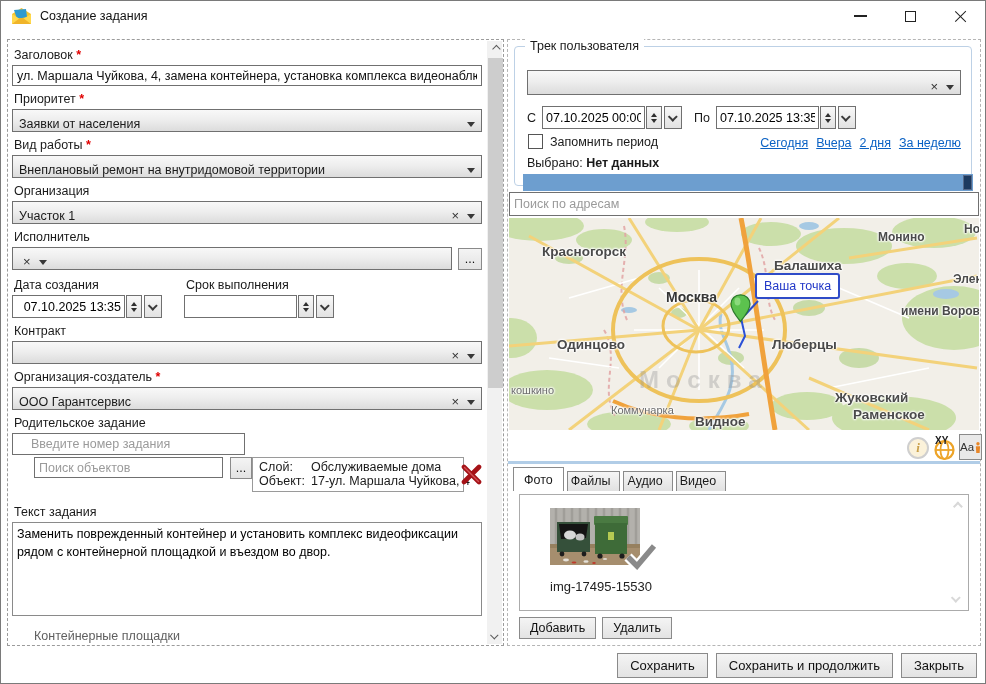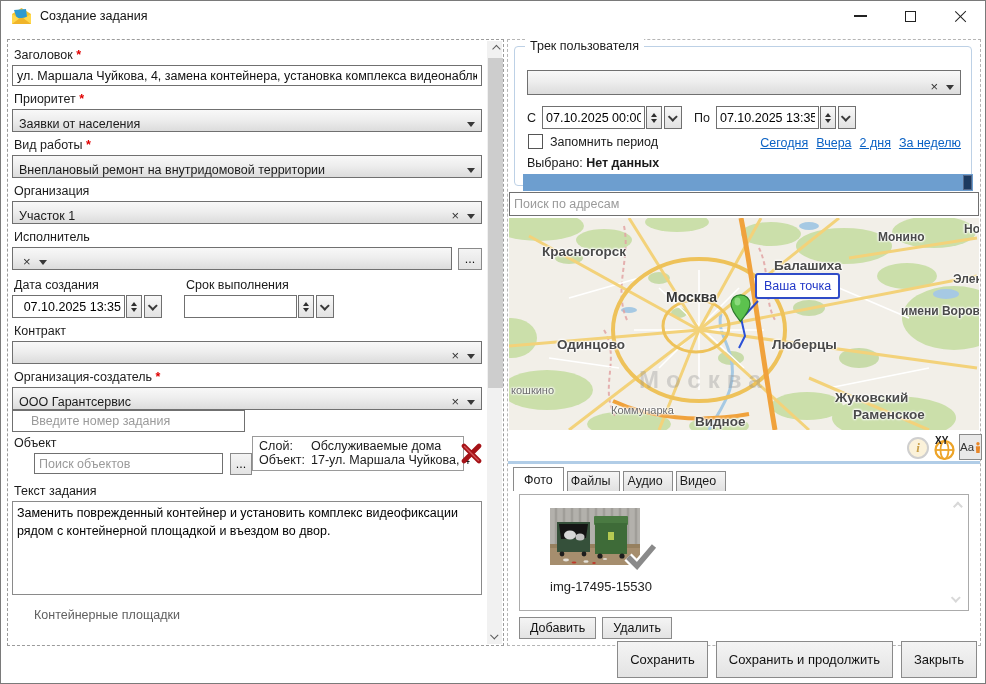--- a/index.html
+++ b/index.html
@@ -97,21 +97,21 @@
   .tab.active { background:#fff; padding:5px 10px 4px 10px; position:relative; z-index:2; }
   .photo-panel { position:absolute; left:11px; top:454px; width:450px; height:117px; border:1px solid #ababab; background:#fff; }
   .thumb { position:absolute; left:30px; top:13px; width:90px; height:57px; }
   .thumb-check { position:absolute; left:103px; top:47px; }
   .caption { position:absolute; left:30px; top:84px; font-size:13px; color:#222; }
   .pchev { position:absolute; right:8px; }
   .pchev .chev { border-color:#d8d8d8; }
   .attach-btns { position:absolute; left:11px; top:577px; display:flex; gap:6px; }
   
   .footer { position:absolute; right:8px; bottom:5px; display:flex; gap:8px; }
-  .footer .btn { padding:10px 12px; font-size:13px; }
+  .footer .btn { padding:4px 12px; font-size:13px; }
 </style>
 </head>
 <body>
 
 <div class="window">
 
   <div class="titlebar">
     <svg class="app-icon" viewBox="0 0 19 17">
       <polygon points="0,6 9.5,0 19,6 19,16 0,16" fill="#f4c430"></polygon>
       <polygon points="2,2 14,1 15,9 5,11" fill="#2f9ad0"></polygon>
@@ -201,25 +201,25 @@
       <span class="dd-tri"></span>
     </div>
 
     <div class="lbl"><span>Организация-создатель</span> <span class="req">*</span></div>
     <div class="combo">
       <span class="val">ООО Гарантсервис</span>
       <span class="clear-icon"></span>
       <span class="dd-tri"></span>
     </div>
 
+    <div class="lbl">Родительское задание</div>
     <input class="tin" style="width: 233px; height: 22px; padding-left: 18px;" placeholder="Введите номер задания">
 
     <div class="obj-grid">
       <div class="obj-left">
-        <div class="lbl" style="margin-top:4px;">Объект</div>
         <div class="obj-search-row">
           <input class="tin" placeholder="Поиск объектов" style="">
           <button class="btn more-btn">...</button>
         </div>
       </div>
       <div class="layer-box">
         <div class="layer-line">
             <span class="k">Слой:</span>
             <span>Обслуживаемые дома</span>
           </div>

